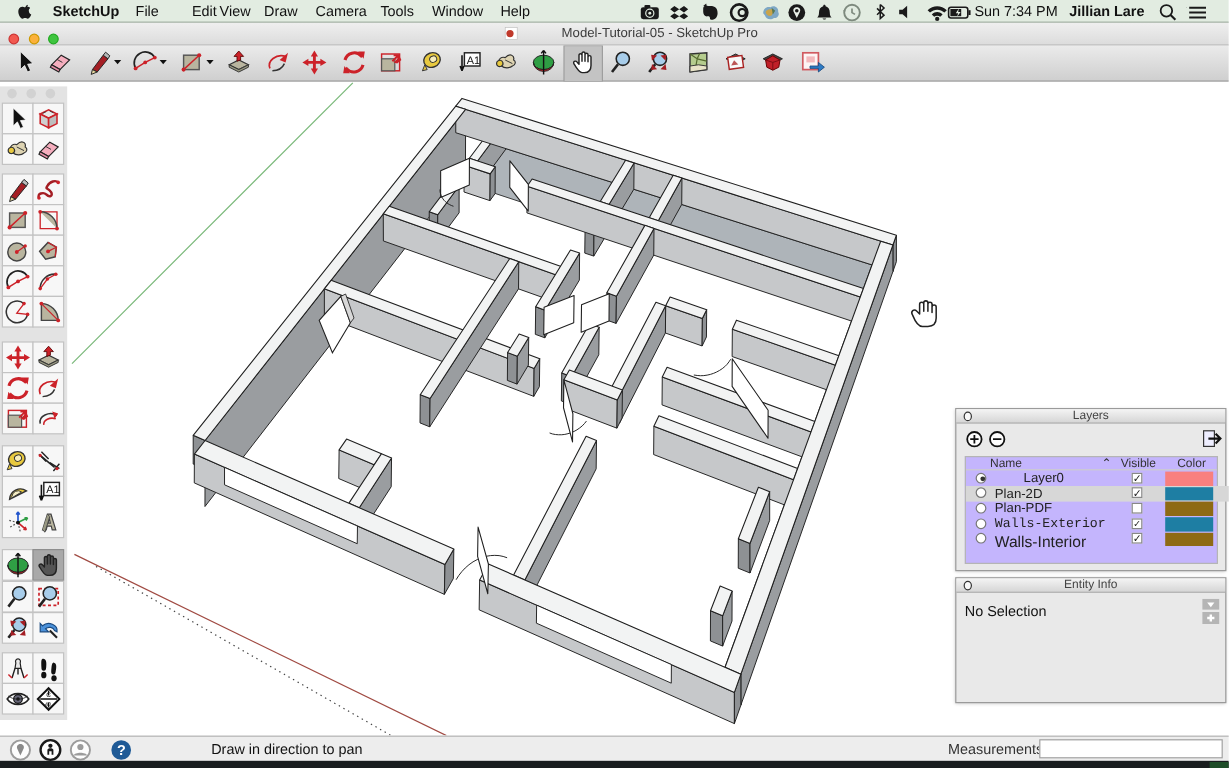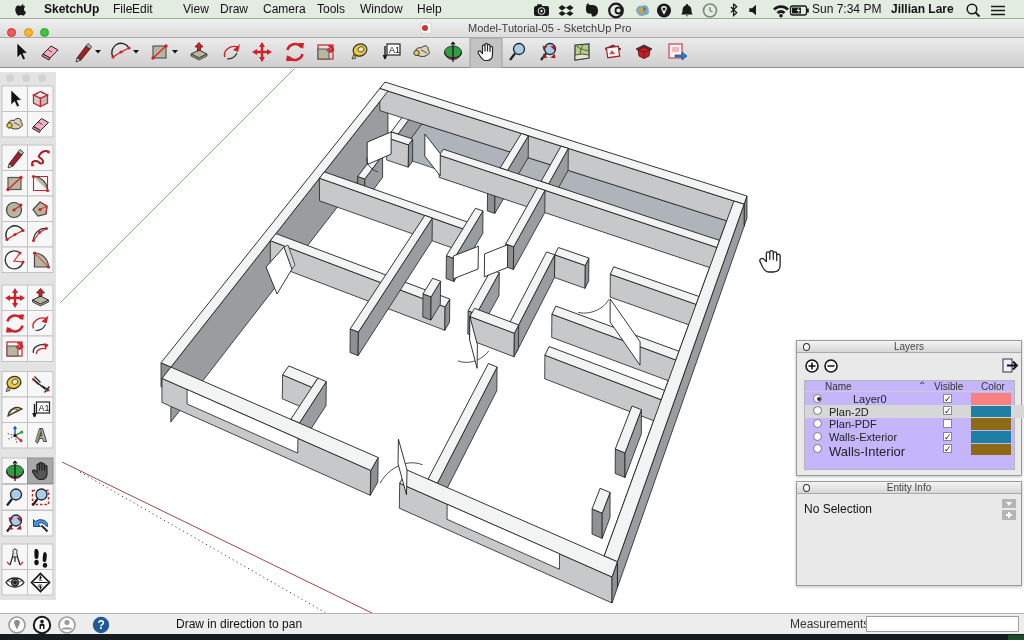--- a/index.html
+++ b/index.html
@@ -407,21 +407,21 @@
       </g>
     </svg>
 
   <div id="menubar">
     <svg style="position:absolute;left:14px;top:3px;" width="14" height="14">
         <path d="M7.3 3.6 C7.1 2.4 8 1.2 9.2 1 C9.4 2.2 8.4 3.5 7.3 3.6 Z" fill="#1a1a1a"></path>
         <path d="M10.5 7.2 C10.5 5.7 11.7 5 11.8 4.9 C11 3.8 9.8 3.7 9.4 3.7 C8.3 3.6 7.4 4.3 6.9 4.3 C6.4 4.3 5.6 3.7 4.7 3.7 C3.6 3.7 2.5 4.4 1.9 5.5 C0.7 7.6 1.6 10.8 2.8 12.5 C3.4 13.3 4.1 14.3 5 14.2 C5.9 14.2 6.2 13.6 7.3 13.6 C8.4 13.6 8.7 14.2 9.6 14.2 C10.5 14.2 11.1 13.4 11.7 12.5 C12.4 11.5 12.6 10.6 12.7 10.5 C12.6 10.5 10.5 9.7 10.5 7.2 Z" fill="#1a1a1a" transform="scale(0.95) translate(0,-1)"></path>
       </svg>
     <span class="l" style="left:44px;font-weight:bold;">SketchUp</span>
     <span class="l" style="left:113px;">File</span>
-    <span class="l" style="left:132px;">Edit</span>
+    <span class="l" style="left:160px;">Edit</span>
     <span class="l" style="left:183px;">View</span>
     <span class="l" style="left:220px;">Draw</span>
     <span class="l" style="left:263px;">Camera</span>
     <span class="l" style="left:317px;">Tools</span>
     <span class="l" style="left:360px;">Window</span>
     <span class="l" style="left:417px;">Help</span>
     <span class="r" style="left:812px;">Sun 7:34 PM</span>
     <span class="r" style="left:891px;font-weight:bold;">Jillian Lare</span>
     <svg class="r" style="left:530px;top:3px;" width="440" height="14"></svg>
   </div>
@@ -670,21 +670,21 @@
 <span style="position:absolute;left:24px;top:0.5px;font-size:11px;">Plan-2D</span>
 <span style="position:absolute;left:138px;top:1px;width:9px;height:9px;border:1px solid #888;background:#fff;font-size:9px;line-height:9px;text-align:center;">✓</span>
 <span style="position:absolute;left:166px;top:0.5px;width:40px;height:11.7px;background:#1e7ea3;"></span>
 </div>
 <div style="position:absolute;left:0;top:36.9px;width:209px;height:12.7px;text-decoration:underline;">
 <span style="position:absolute;left:8px;top:1px;width:9px;height:9px;border:1px solid #777;border-radius:50%;background:#fff;"></span>
 <span style="position:absolute;left:24px;top:0.5px;font-size:11px;">Plan-PDF</span>
 <span style="position:absolute;left:138px;top:1px;width:9px;height:9px;border:1px solid #888;background:#fff;font-size:9px;line-height:9px;text-align:center;"></span>
 <span style="position:absolute;left:166px;top:0.5px;width:40px;height:11.7px;background:#8e6a14;"></span>
 </div>
-<div style="position:absolute;left:0;top:49.6px;width:209px;height:12.7px;">
+<div style="position:absolute;left:0;top:49.6px;width:209px;height:12.7px;font-family:Liberation Mono, monospace;">
 <span style="position:absolute;left:8px;top:1px;width:9px;height:9px;border:1px solid #777;border-radius:50%;background:#fff;"></span>
 <span style="position:absolute;left:24px;top:0.5px;font-size:11px;">Walls-Exterior</span>
 <span style="position:absolute;left:138px;top:1px;width:9px;height:9px;border:1px solid #888;background:#fff;font-size:9px;line-height:9px;text-align:center;">✓</span>
 <span style="position:absolute;left:166px;top:0.5px;width:40px;height:11.7px;background:#1e7ea3;"></span>
 </div>
 <div style="position:absolute;left:0;top:62.3px;width:209px;height:12.7px;">
 <span style="position:absolute;left:8px;top:1px;width:9px;height:9px;border:1px solid #777;border-radius:50%;background:#fff;"></span>
 <span style="position:absolute;left:24px;top:0.5px;font-size:13px;">Walls-Interior</span>
 <span style="position:absolute;left:138px;top:1px;width:9px;height:9px;border:1px solid #888;background:#fff;font-size:9px;line-height:9px;text-align:center;">✓</span>
 <span style="position:absolute;left:166px;top:0.5px;width:40px;height:11.7px;background:#8e6a14;"></span>

